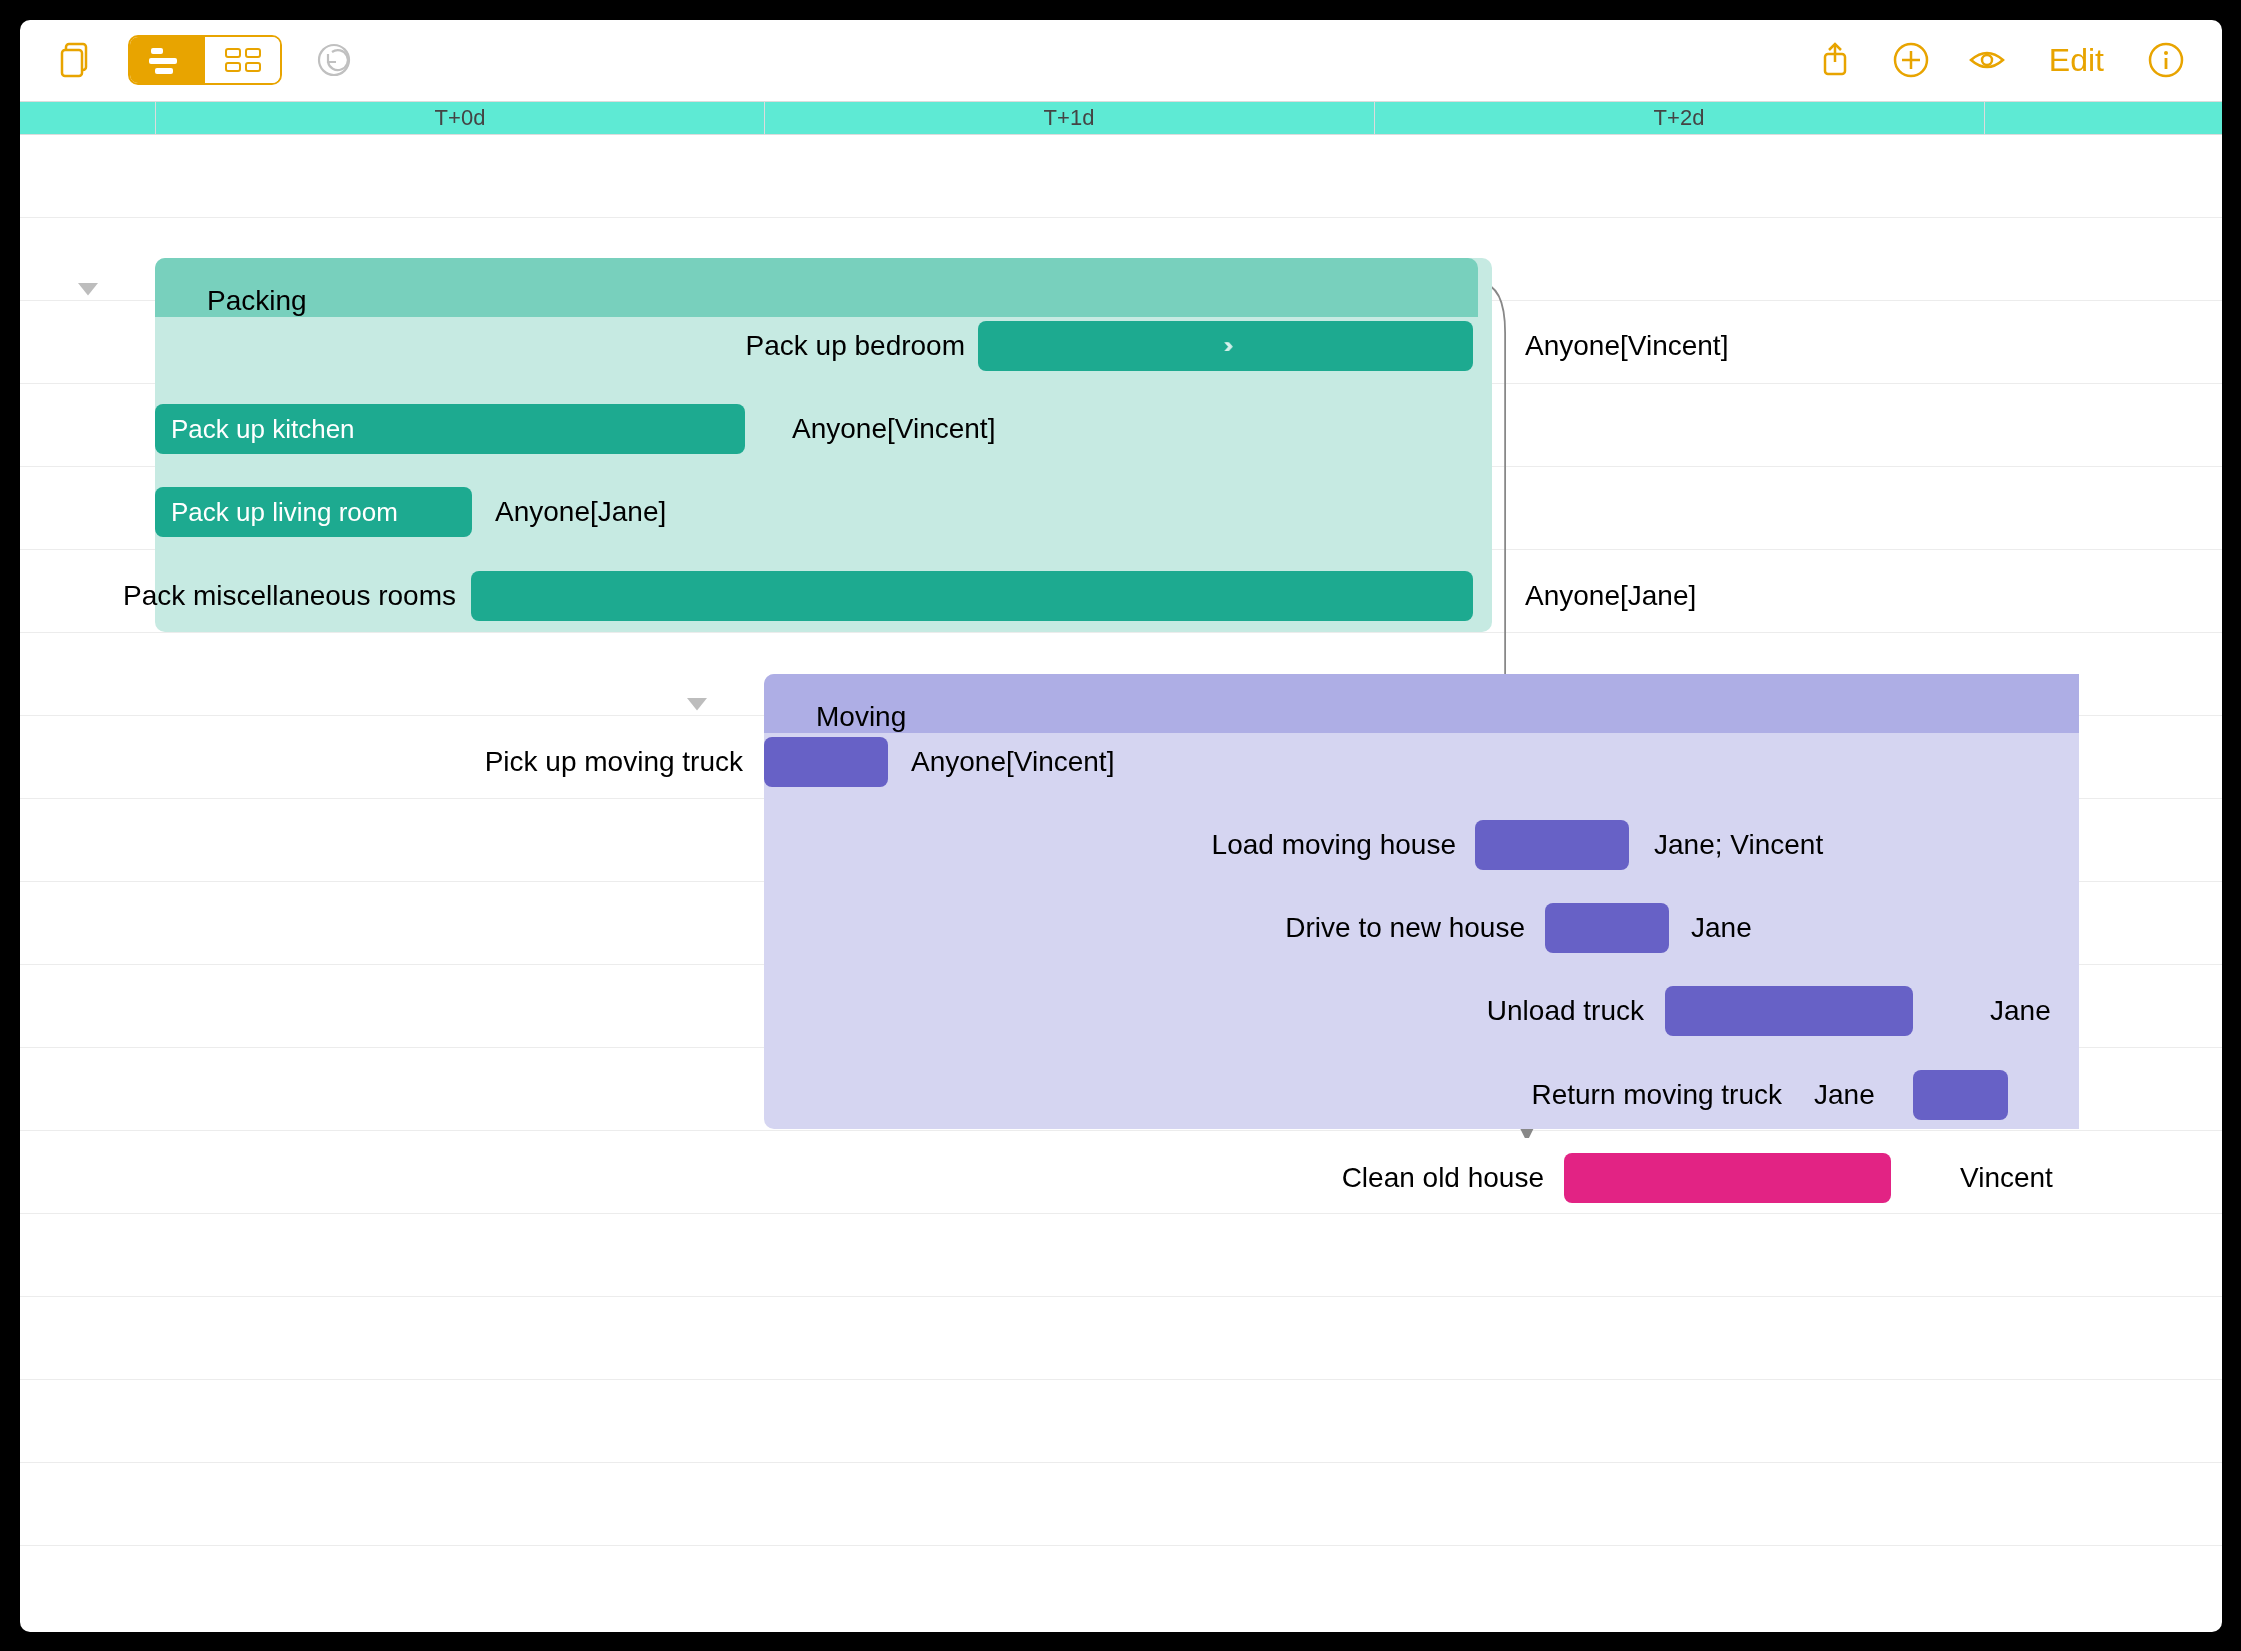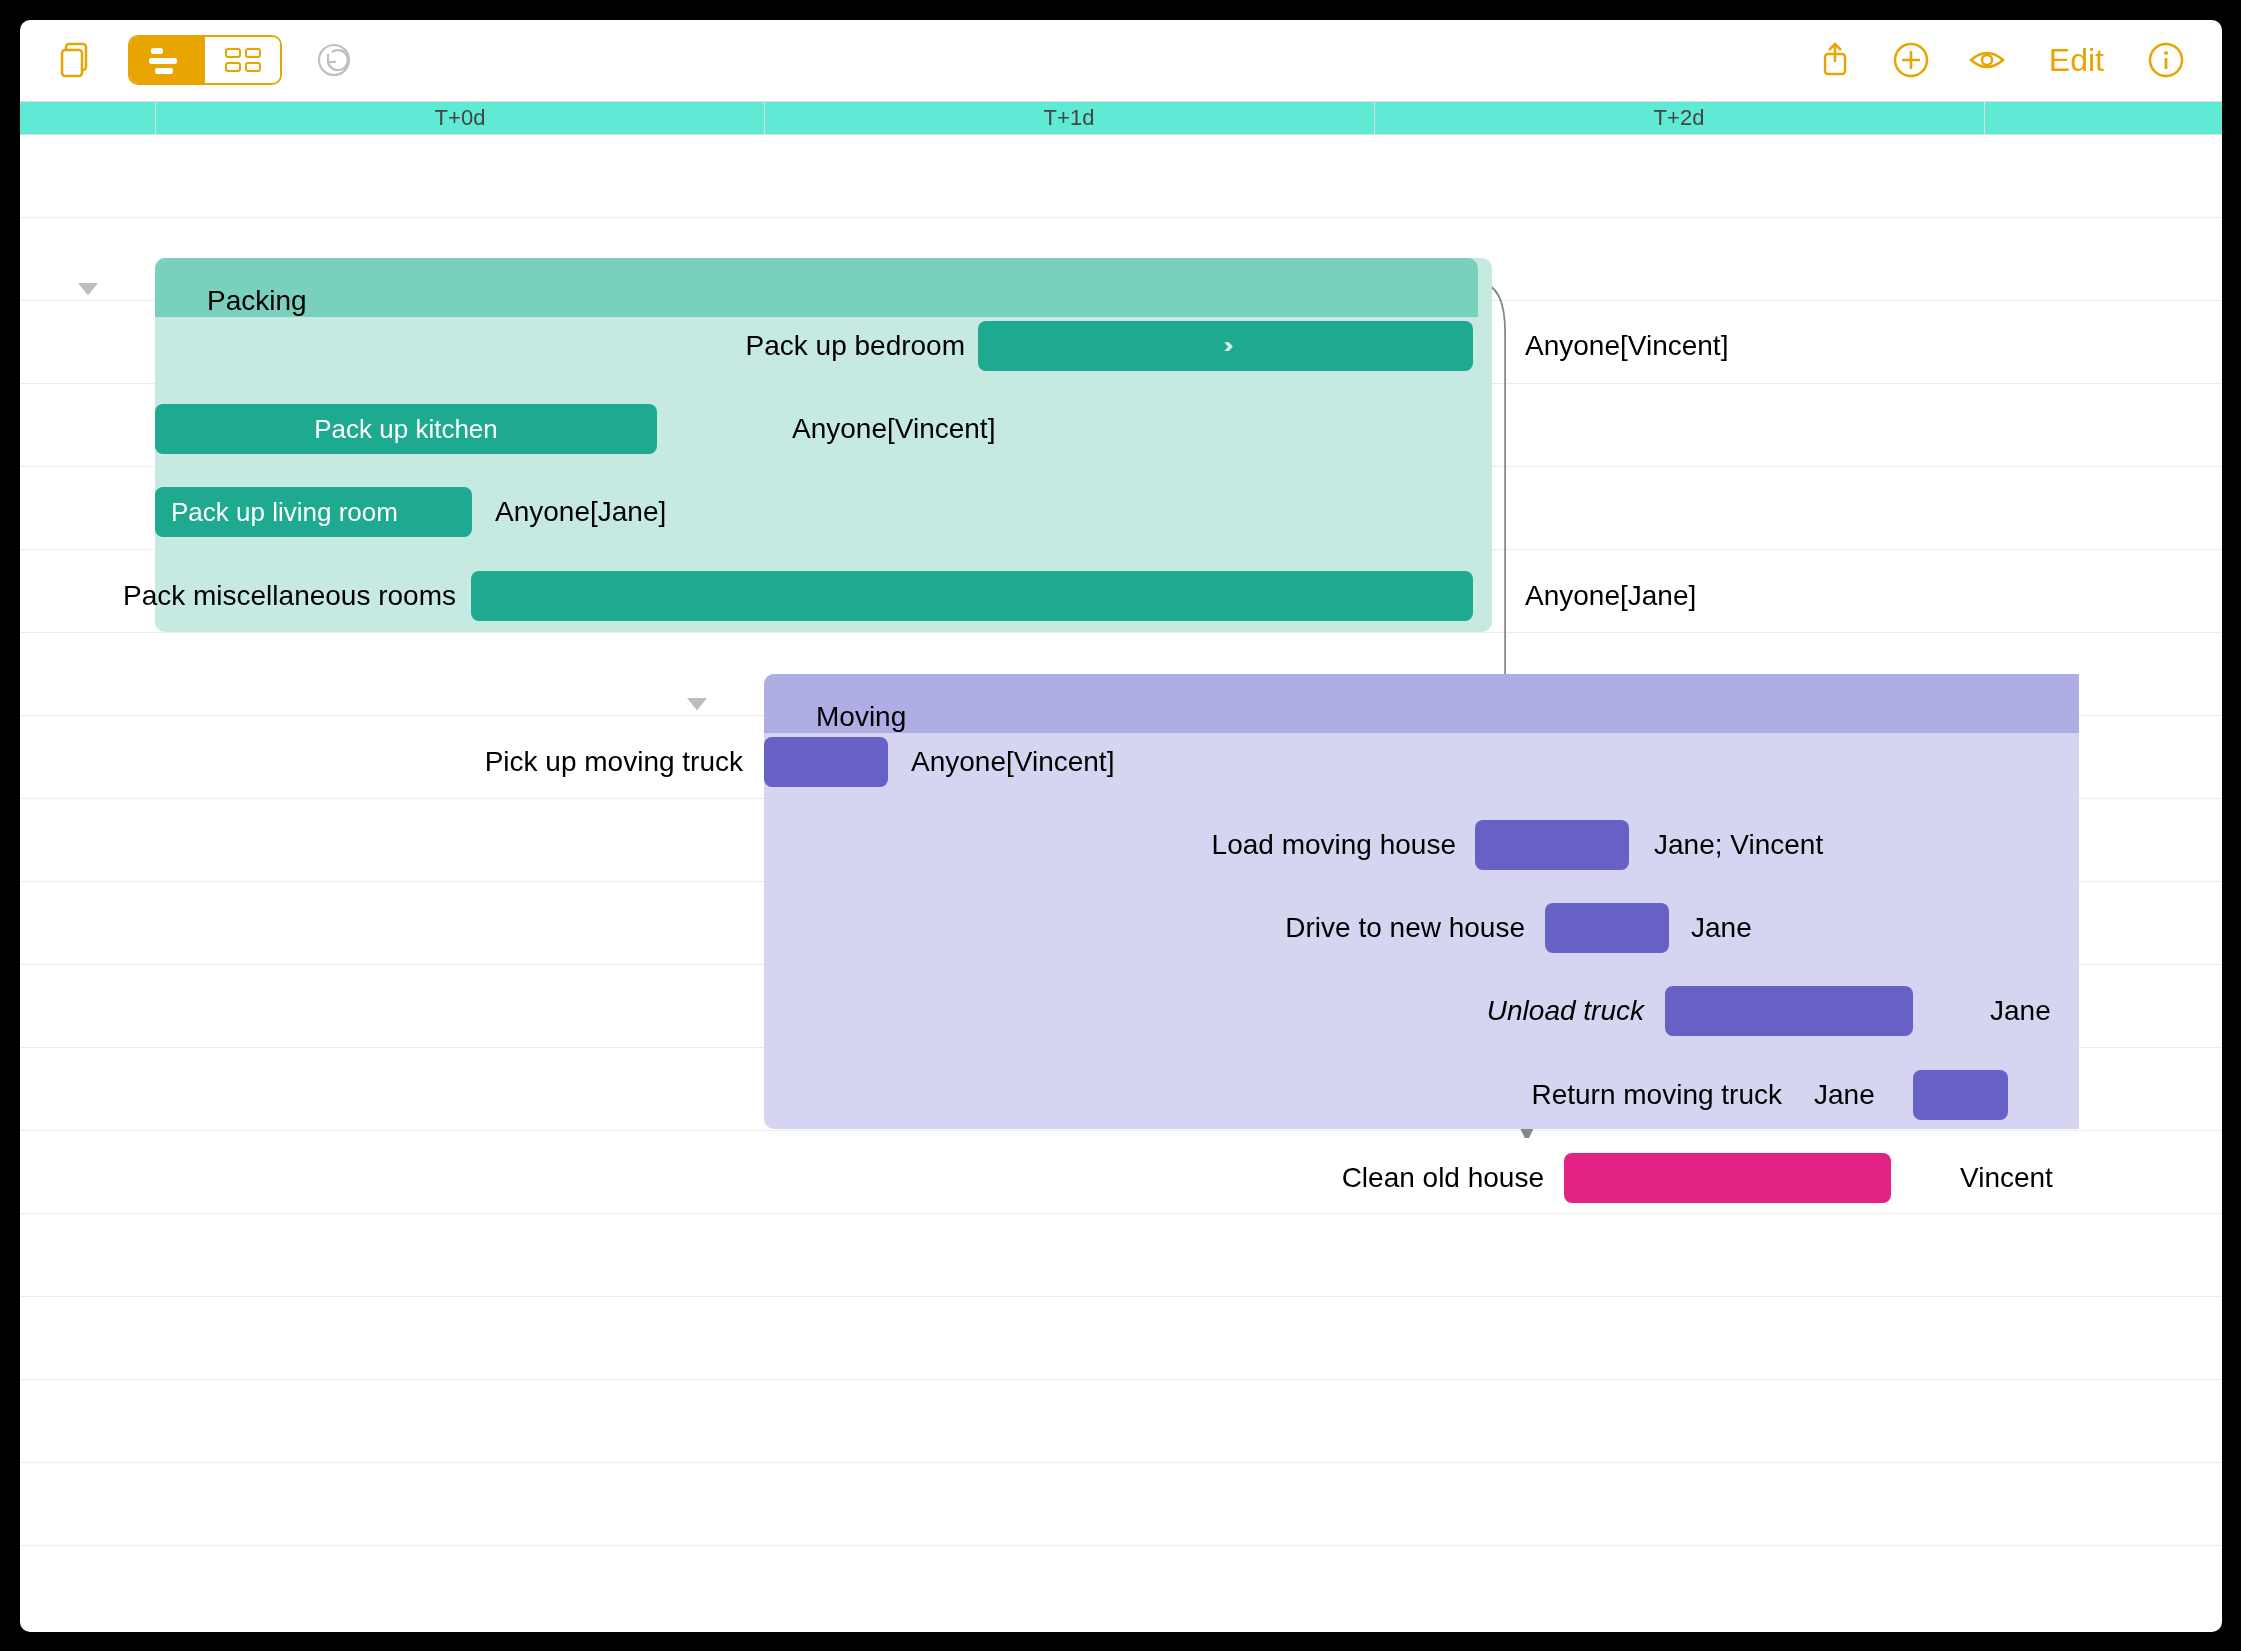--- a/index.html
+++ b/index.html
@@ -286,21 +286,21 @@
       <div class="group-header teal-head" style="left:135px; top:123px; width:1323px;">
         <span>Packing</span>
       </div>
 
       <span class="task-label right-align" style="left:495px; top:186px; width:450px;">Pack up bedroom</span>
       <div class="task-bar teal-bar" style="left:958px; top:186px; width:495px; justify-content:center;">
         <span class="chev">›››</span>
       </div>
       <span class="task-label" style="left:1505px; top:186px;">Anyone[Vincent]</span>
 
-      <div class="task-bar teal-bar" style="left:135px; top:269px; width:502px;justify-content:center;">
+      <div class="task-bar teal-bar" style="left:135px; top:269px; width:590px;">
         <span>Pack up kitchen</span>
       </div>
       <span class="task-label" style="left:772px; top:269px;">Anyone[Vincent]</span>
 
       <div class="task-bar teal-bar" style="left:135px; top:352px; width:317px;">
         <span>Pack up living room</span>
       </div>
       <span class="task-label" style="left:475px; top:352px;">Anyone[Jane]</span>
 
       <span class="task-label right-align" style="left:119px; top:436px; width:317px;">Pack miscellaneous rooms</span>
@@ -322,21 +322,21 @@
       <span class="task-label" style="left:891px; top:602px;">Anyone[Vincent]</span>
 
       <span class="task-label right-align" style="left:1089px; top:685px; width:347px;">Load moving house</span>
       <div class="task-bar purple-bar" style="left:1455px; top:685px; width:154px;"></div>
       <span class="task-label" style="left:1634px; top:685px;">Jane; Vincent</span>
 
       <span class="task-label right-align" style="left:1089px; top:768px; width:416px;">Drive to new house</span>
       <div class="task-bar purple-bar" style="left:1525px; top:768px; width:124px;"></div>
       <span class="task-label" style="left:1671px; top:768px;">Jane</span>
 
-      <span class="task-label right-align" style="left:1188px; top:851px; width:436px;font-style:italic;">Unload truck</span>
+      <span class="task-label right-align" style="left:1188px; top:851px; width:436px;">Unload truck</span>
       <div class="task-bar purple-bar" style="left:1645px; top:851px; width:248px;"></div>
       <span class="task-label" style="left:1970px; top:851px;">Jane</span>
 
       <span class="task-label right-align" style="left:1386px; top:935px; width:376px;">Return moving truck</span>
       <span class="task-label" style="left:1794px; top:935px;">Jane</span>
       <div class="task-bar purple-bar" style="left:1893px; top:935px; width:95px;"></div>
 
       <span class="task-label right-align" style="left:1168px; top:1018px; width:356px;">Clean old house</span>
       <div class="task-bar pink-bar" style="left:1544px; top:1018px; width:327px;"></div>
       <span class="task-label" style="left:1940px; top:1018px;">Vincent</span>

